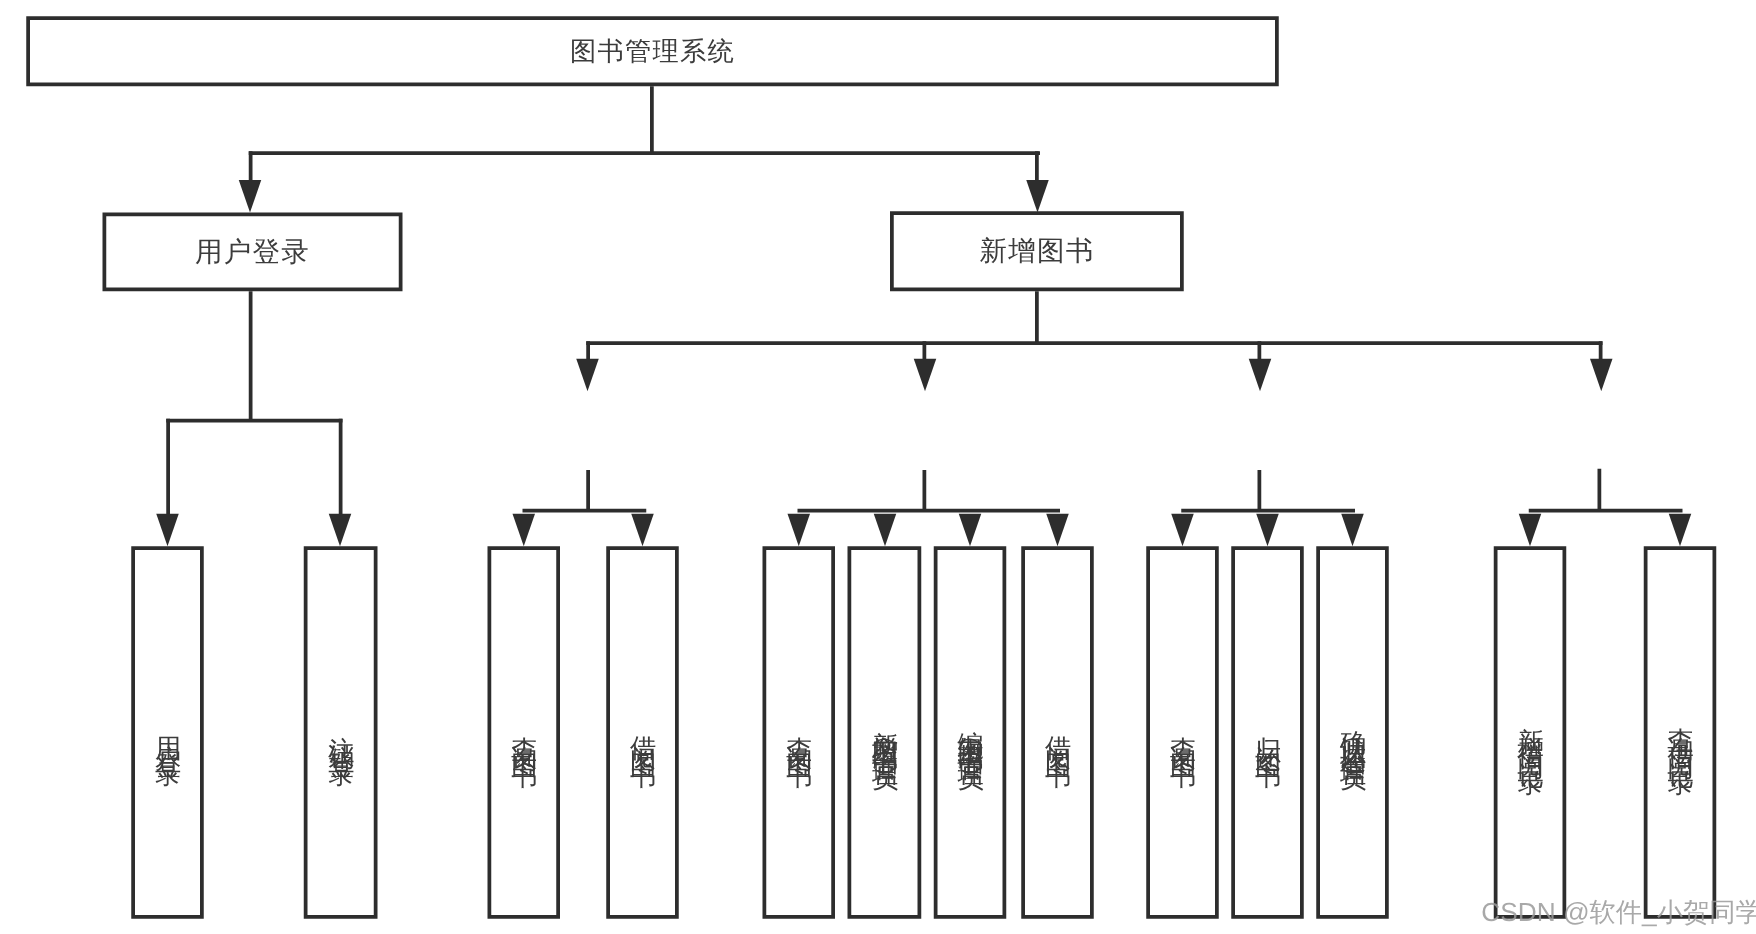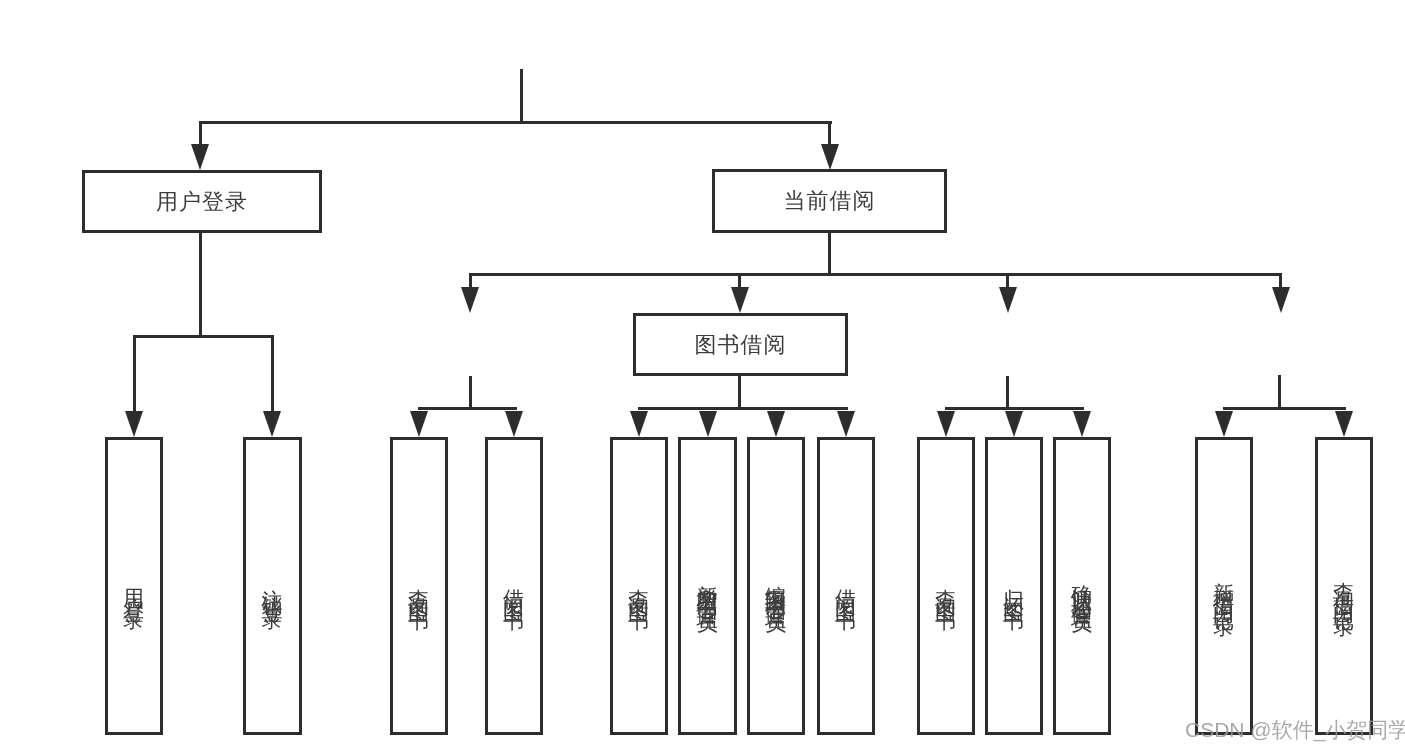--- a/index.html
+++ b/index.html
@@ -29,25 +29,25 @@
   .watermark{
     position:absolute;left:1185px;top:716px;
     font-size:21px;color:#9a9a9a;opacity:.85;white-space:nowrap;z-index:5;
   }
 </style>
 </head>
 <body>
 
 <div class="stage">
 
+  <div class="box" style="left:21px;top:13px;width:1002px;height:56px;font-size:21px;">图书管理系统</div>
 
   <div class="box" style="left:82px;top:170px;width:240px;height:63px;">用户登录</div>
-  <div class="box" style="left:712px;top:169px;width:235px;height:64px;">当前借阅</div>
+  <div class="box" style="left:712px;top:169px;width:235px;height:64px;">新增图书</div>
 
-  <div class="box" style="left:633px;top:313px;width:215px;height:63px;">图书借阅</div>
 
   <div class="vbox" style="left:105px;top:437px;width:58px;height:298px;">用户登录</div>
   <div class="vbox" style="left:243px;top:437px;width:59px;height:298px;">注销登录</div>
 
   <div class="vbox" style="left:390px;top:437px;width:58px;height:298px;">查询图书</div>
   <div class="vbox" style="left:485px;top:437px;width:58px;height:298px;">借阅图书</div>
 
   <div class="vbox" style="left:610px;top:437px;width:58px;height:298px;">查询图书</div>
   <div class="vbox" style="left:678px;top:437px;width:59px;height:298px;letter-spacing:4px;">新增图书（管理员）</div>
   <div class="vbox" style="left:747px;top:437px;width:58px;height:298px;letter-spacing:4px;">编辑图书（管理员）</div>

